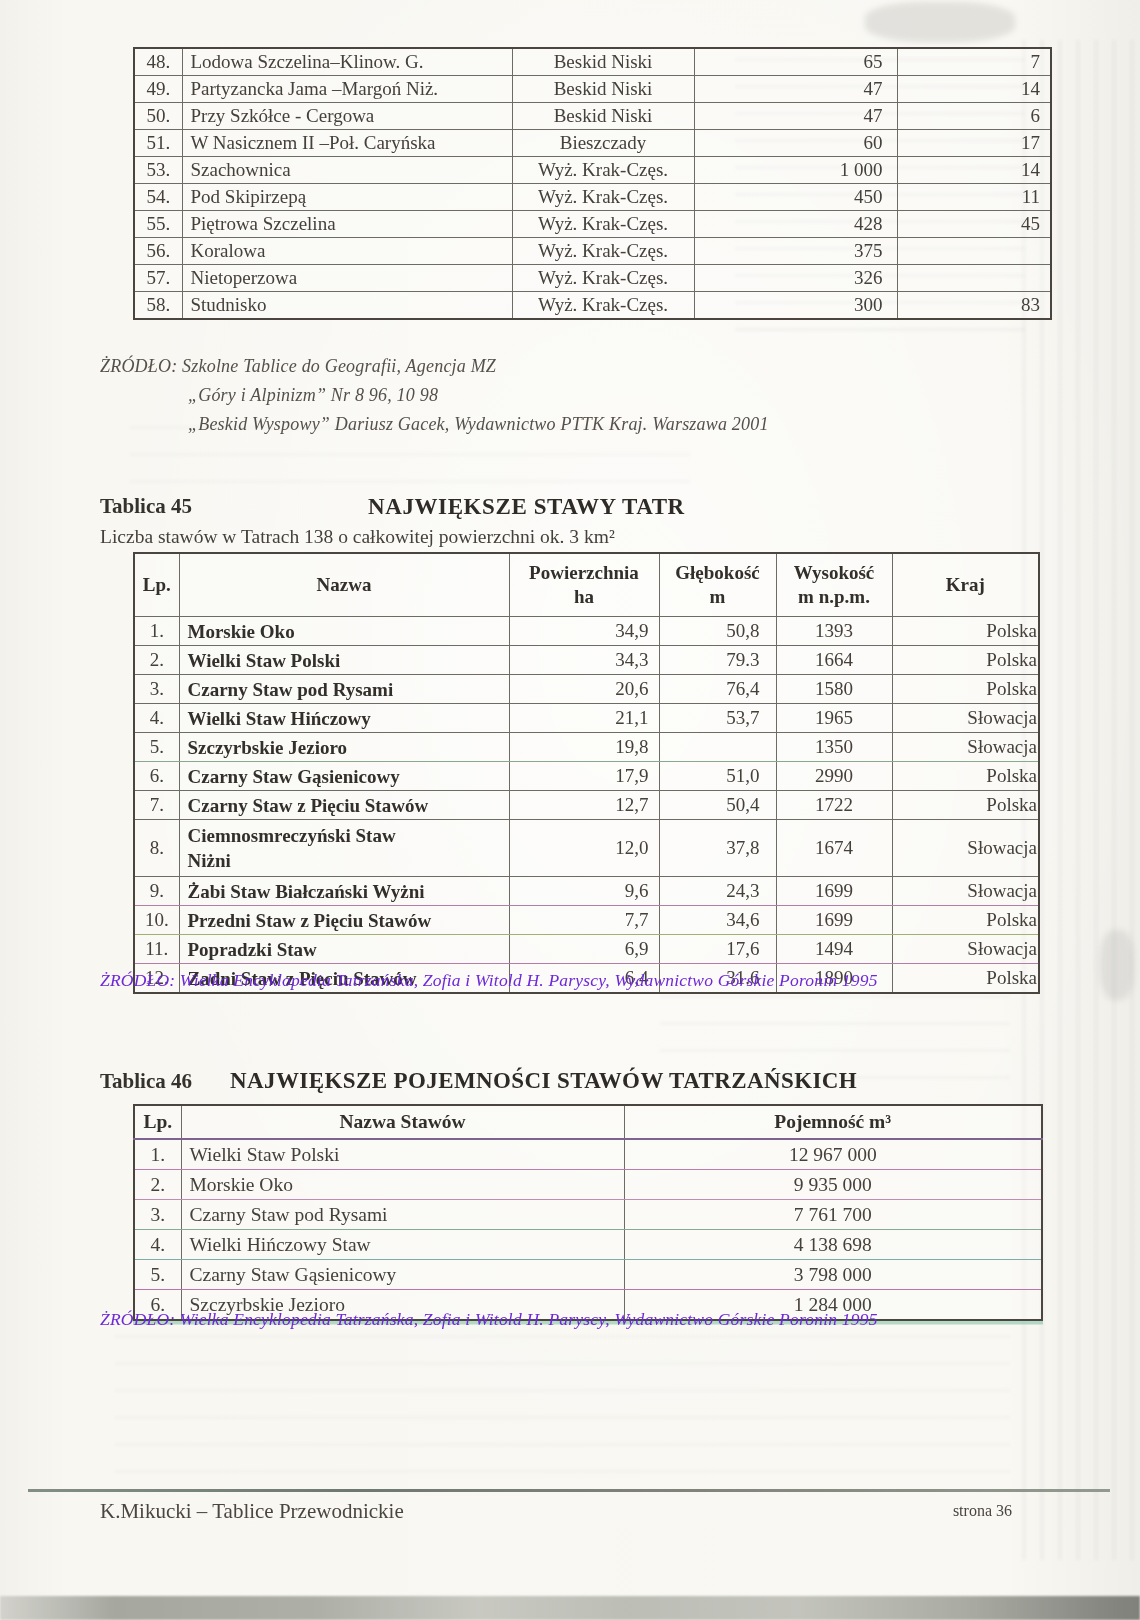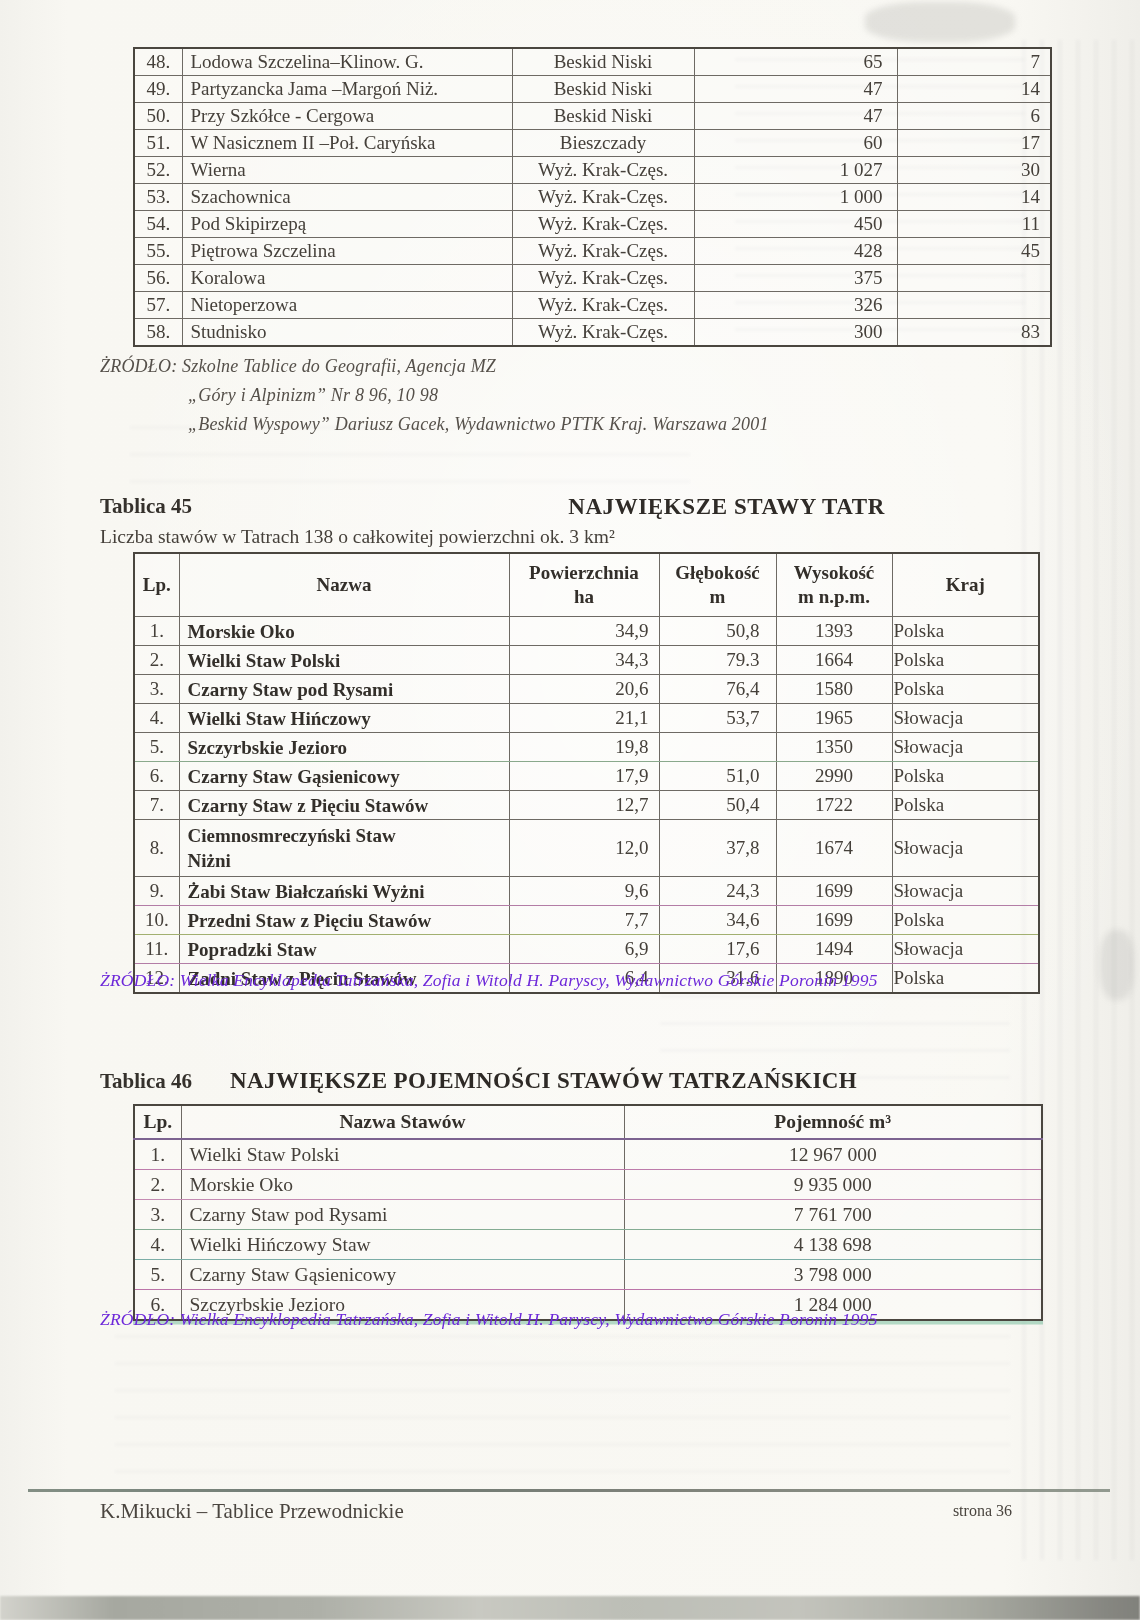--- a/index.html
+++ b/index.html
@@ -30,21 +30,21 @@
   }
   
   .src{position:absolute;font-style:italic;font-size:18px;line-height:29px;color:#55504a;letter-spacing:.2px;}
   .src .ind{display:block;padding-left:88px;}
   .src1{left:100px;top:352px;width:900px;}
   .srcline{position:absolute;font-style:italic;font-size:17.5px;color:#6d28d9;letter-spacing:.2px;white-space:nowrap;}
   .t45src{left:100px;top:970px;}
   .t46src{left:100px;top:1309px;}
   .t45head{position:absolute;left:100px;top:494px;width:905px;display:flex;gap:28px;}
   .t45label{font-weight:bold;font-size:21px;color:#35312c;width:240px;}
-  .t45title{font-weight:bold;font-size:23px;color:#2f2b27;letter-spacing:.6px;flex:1;text-align:right;padding-right:120px;}
+  .t45title{font-weight:bold;font-size:23px;color:#2f2b27;letter-spacing:.6px;flex:1;text-align:left;padding-right:120px;}
   .t45sub{position:absolute;left:100px;top:526px;font-size:19.5px;color:#45403a;}
   .t46head{position:absolute;left:100px;top:1068px;display:flex;align-items:baseline;}
   .t46label{font-weight:bold;font-size:21px;color:#35312c;padding-right:38px;}
   .t46title{font-weight:bold;font-size:23px;color:#2e2a26;letter-spacing:.4px;}
   .footer-left{position:absolute;left:100px;top:1499px;font-size:21px;color:#4a453f;}
   .footer-right{position:absolute;right:128px;top:1502px;font-size:16px;color:#4a453f;}
   
   table{border-collapse:collapse;table-layout:fixed;position:absolute;background:rgba(255,255,255,.25);}
   td,th{border:1px solid #6e6a64;overflow:hidden;white-space:nowrap;color:#45403a;}
   .outer{border:2.5px solid #4a463f;margin-left:33px;}
@@ -57,21 +57,21 @@
   .toptable .c-v2{text-align:right;padding-right:10px;}
   .t45{left:100px;top:552px;width:905px;font-size:19px;}
   .t45 th{font-weight:bold;color:#332f2a;font-size:19px;line-height:24px;}
   .t45 td{height:26px;}
   .t45 .hrow th{height:60px;}
   .t45 .c-lp{text-align:center;}
   .t45 .c-nazwa{font-weight:bold;color:#332f2a;padding-left:8px;white-space:normal;line-height:25px;}
   .t45 .c-pow{text-align:right;padding-right:10px;}
   .t45 .c-gleb{text-align:right;padding-right:16px;}
   .t45 .c-wys{text-align:center;}
-  .t45 .c-kraj{text-align:left;}
+  .t45 .c-kraj{text-align:right;}
   .t45 tr.r8 td{height:54px;}
   .t45 tr.r9 td{border-bottom-color:#b37da6;}
   .t45 tr.r10 td{border-bottom-color:#a2b070;}
   .t45 tr.r11 td{border-bottom-color:#b37da6;}
   .t45 tr.r5 td{border-bottom-color:#8aa98c;}
   .t46{left:100px;top:1104px;width:908px;font-size:19.5px;box-shadow:0 3.5px 0 rgba(110,185,150,.5);}
   .t46 th{font-weight:bold;color:#332f2a;height:30px;}
   .t46 th{border-bottom:2px solid #7c6390;}
   .t46 td{height:27px;}
   .t46 .c-lp{text-align:center;}
@@ -128,27 +128,20 @@
           <td class="c-v2">6</td>
         </tr>
       <tr>
           <td class="c-no">51.</td>
           <td class="c-name">W Nasicznem II –Poł. Caryńska</td>
           <td class="c-reg">Bieszczady</td>
           <td class="c-v1">60</td>
           <td class="c-v2">17</td>
         </tr>
       <tr>
-          <td class="c-no">52.</td>
-          <td class="c-name">Wierna</td>
-          <td class="c-reg">Wyż. Krak-Częs.</td>
-          <td class="c-v1">1 027</td>
-          <td class="c-v2">30</td>
-        </tr>
-      <tr>
           <td class="c-no">53.</td>
           <td class="c-name">Szachownica</td>
           <td class="c-reg">Wyż. Krak-Częs.</td>
           <td class="c-v1">1 000</td>
           <td class="c-v2">14</td>
         </tr>
       <tr>
           <td class="c-no">54.</td>
           <td class="c-name">Pod Skipirzepą</td>
           <td class="c-reg">Wyż. Krak-Częs.</td>

